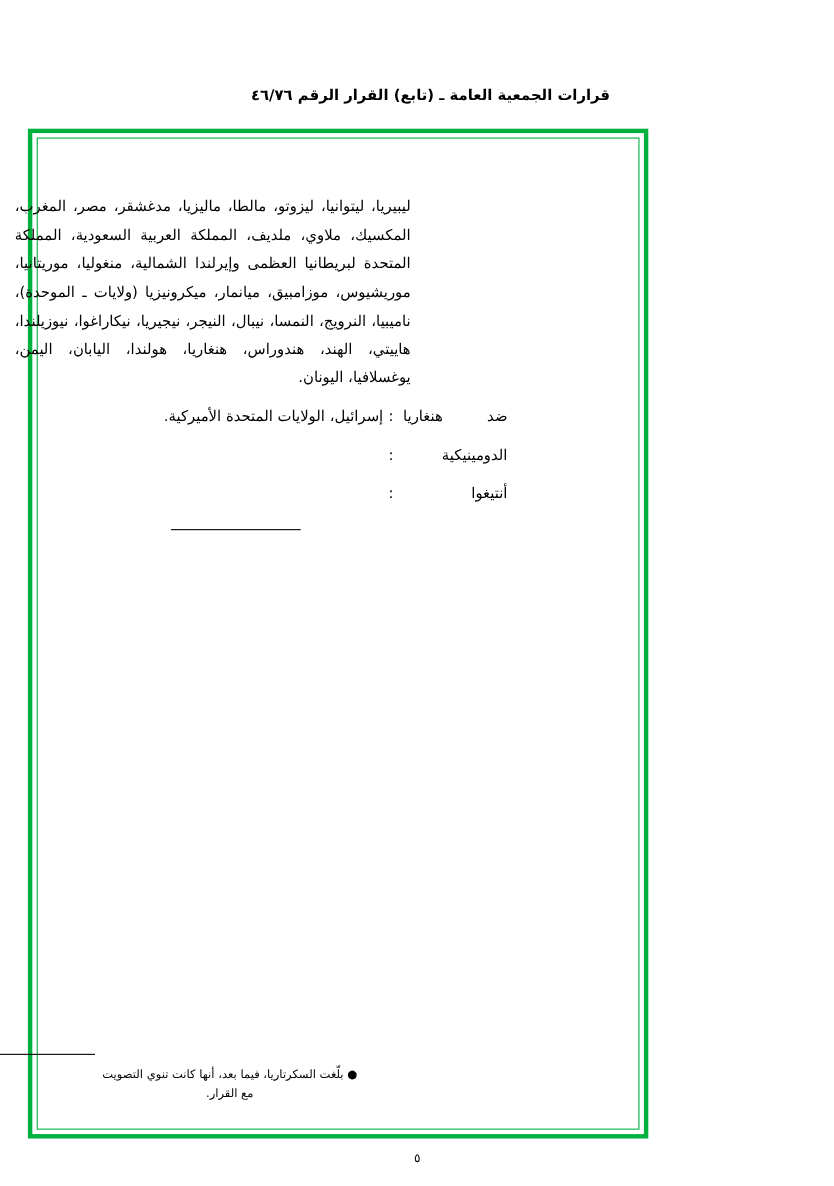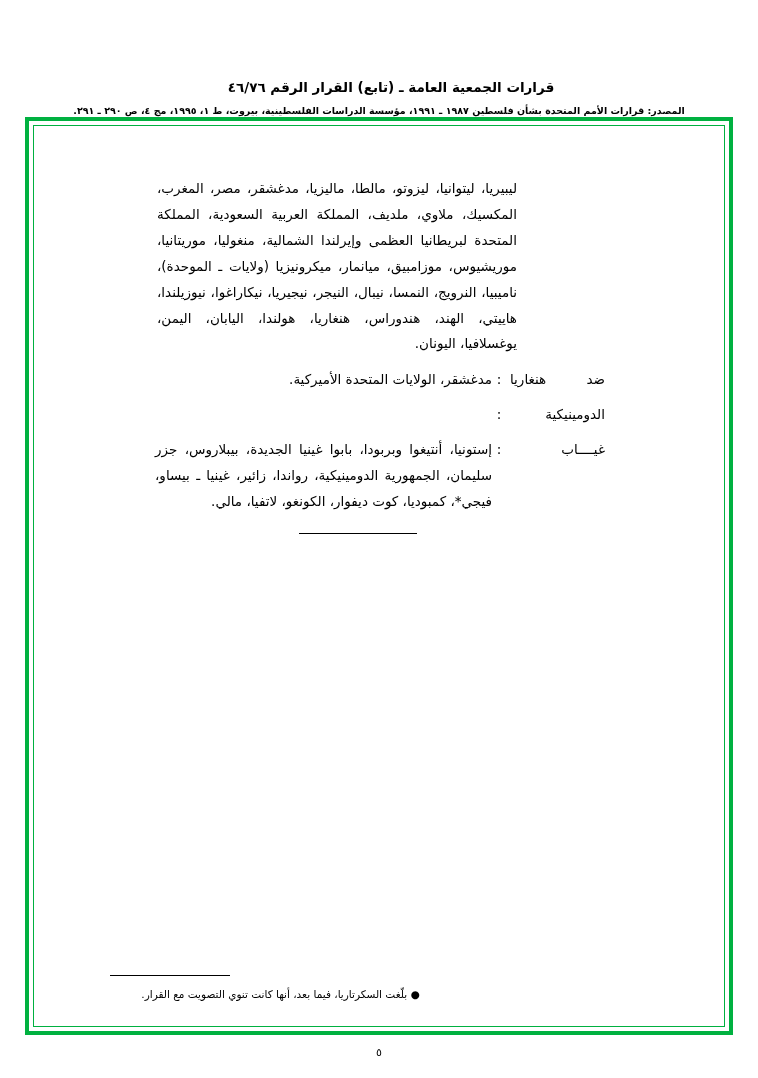--- a/index.html
+++ b/index.html
@@ -47,21 +47,21 @@
     font-weight: bold;
     color: #000;
     line-height: 1.4;
   }
 
   
   .frame {
     position: absolute;
     top: 117px;
     left: 25px;
-    width: 708px;
+    width: 564px;
     height: 918px;
     border: 4px solid #00b140;
     box-sizing: border-box;
     background: #ffffff;
   }
   .frame-inner {
     position: absolute;
     top: 4px;
     left: 4px;
     right: 4px;
@@ -159,47 +159,45 @@
     font-size: 11px;
   }
 </style>
 </head>
 <body>
 
 <div class="page">
 
   <div class="doc-header">
     <div class="doc-title">قرارات الجمعية العامة ـ (تابع) القرار الرقم ٤٦/٧٦</div>
-    <div class="doc-source">المصدر: قرارات الأمم المتحدة بشأن فلسطين ١٩٨٧ ـ ١٩٩١، مؤسسة الدراسات الفلسطينية، بيروت، ط ١، ١٩٩٥، مج ٤، ص ٢٩٠ ـ ٢٩١.</div>
   </div>
 
   <div class="frame">
     <div class="frame-inner"></div>
 
     <div class="content">
 
       <div class="country-block">ليبيريا، ليتوانيا، ليزوتو، مالطا، ماليزيا، مدغشقر، مصر، المغرب، المكسيك، ملاوي، ملديف، المملكة العربية السعودية، المملكة المتحدة لبريطانيا العظمى وإيرلندا الشمالية، منغوليا، موريتانيا، موريشيوس، موزامبيق، ميانمار، ميكرونيزيا (ولايات ـ الموحدة)، ناميبيا، النرويج، النمسا، نيبال، النيجر، نيجيريا، نيكاراغوا، نيوزيلندا، هاييتي، الهند، هندوراس، هنغاريا، هولندا، اليابان، اليمن، يوغسلافيا، اليونان.</div>
 
       <div class="vote-rows">
 
         <div class="vote-row">
           <div class="vote-label">ضد هنغاريا</div>
           <div class="vote-colon">:</div>
-          <div class="vote-text">مدغشقر، الولايات المتحدة الأميركية.</div>
+          <div class="vote-text">إسرائيل، الولايات المتحدة الأميركية.</div>
         </div>
 
         <div class="vote-row">
           <div class="vote-label">الدومينيكية</div>
           <div class="vote-colon">:</div>
         </div>
 
         <div class="vote-row">
-          <div class="vote-label">غيــــاب</div>
+          <div class="vote-label">أنتيغوا</div>
           <div class="vote-colon">:</div>
-          <div class="vote-text">إستونيا، أنتيغوا وبربودا، بابوا غينيا الجديدة، بيبلاروس، جزر سليمان، الجمهورية الدومينيكية، رواندا، زائير، غينيا ـ بيساو، فيجي*، كمبوديا، كوت ديفوار، الكونغو، لاتفيا، مالي.</div>
         </div>
 
       </div>
 
       <div class="short-rule"></div>
 
     </div>
 
     <div class="footnote-area">
       <div class="footnote-rule"></div>

